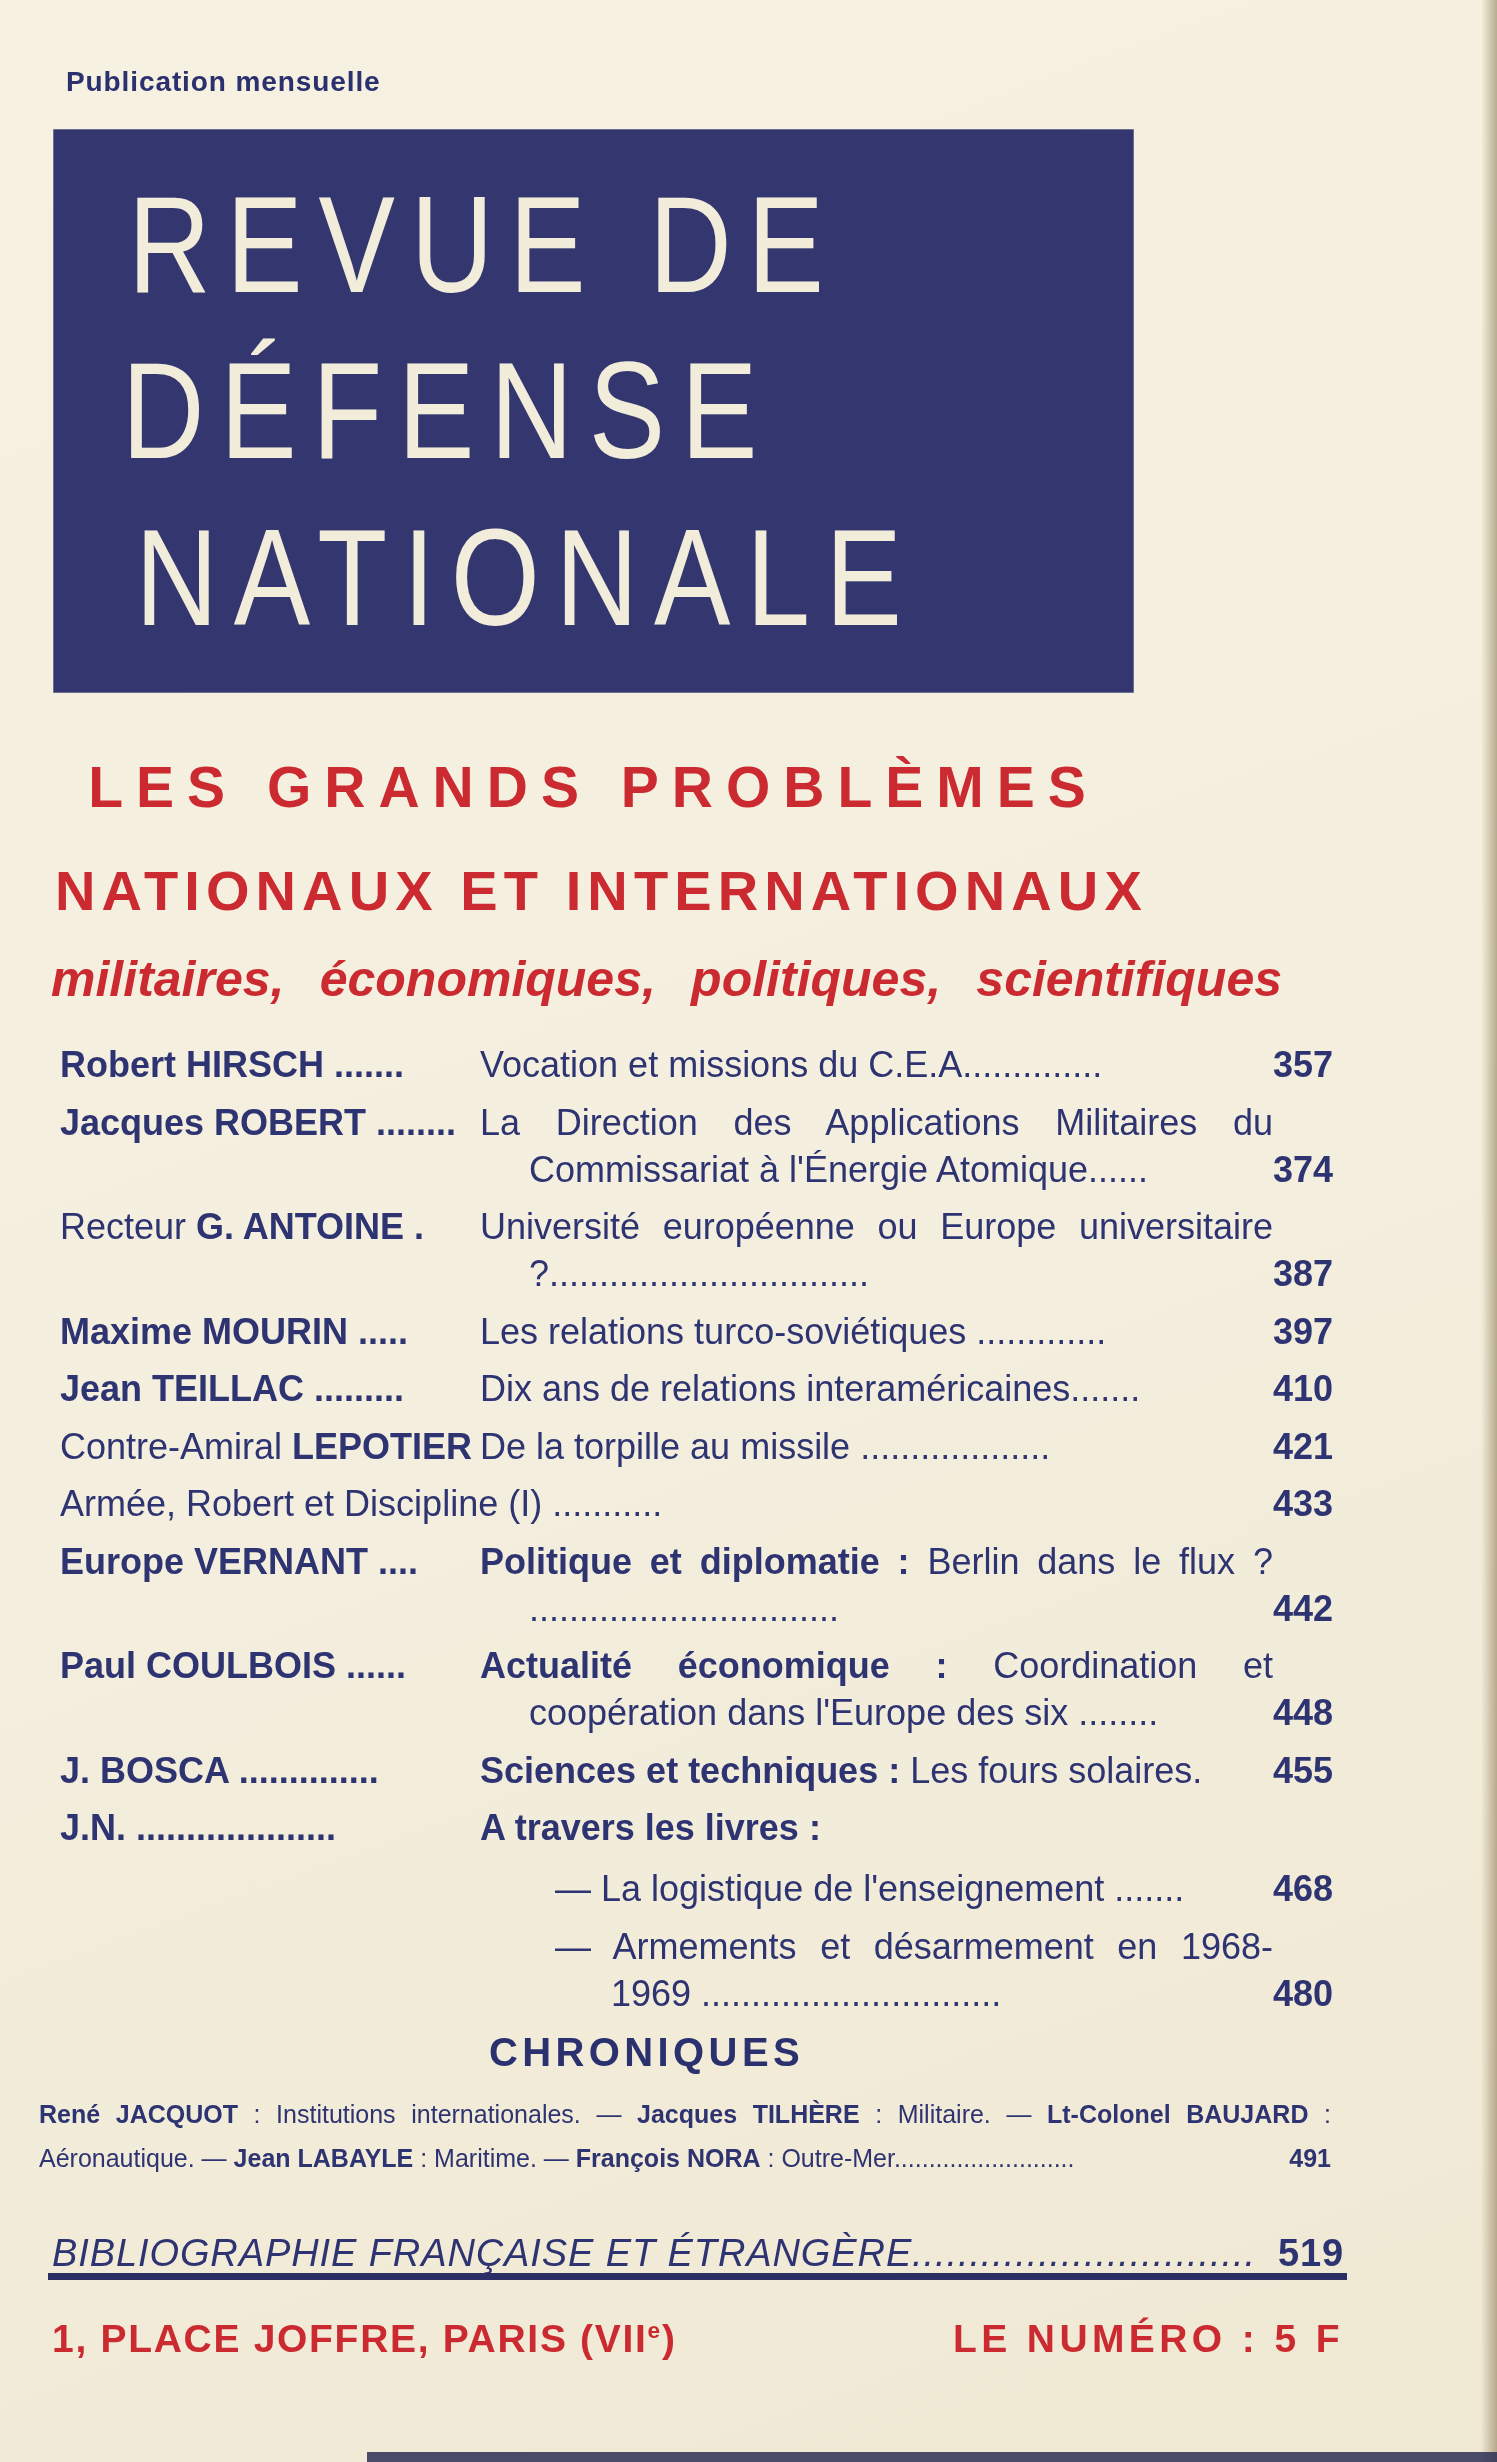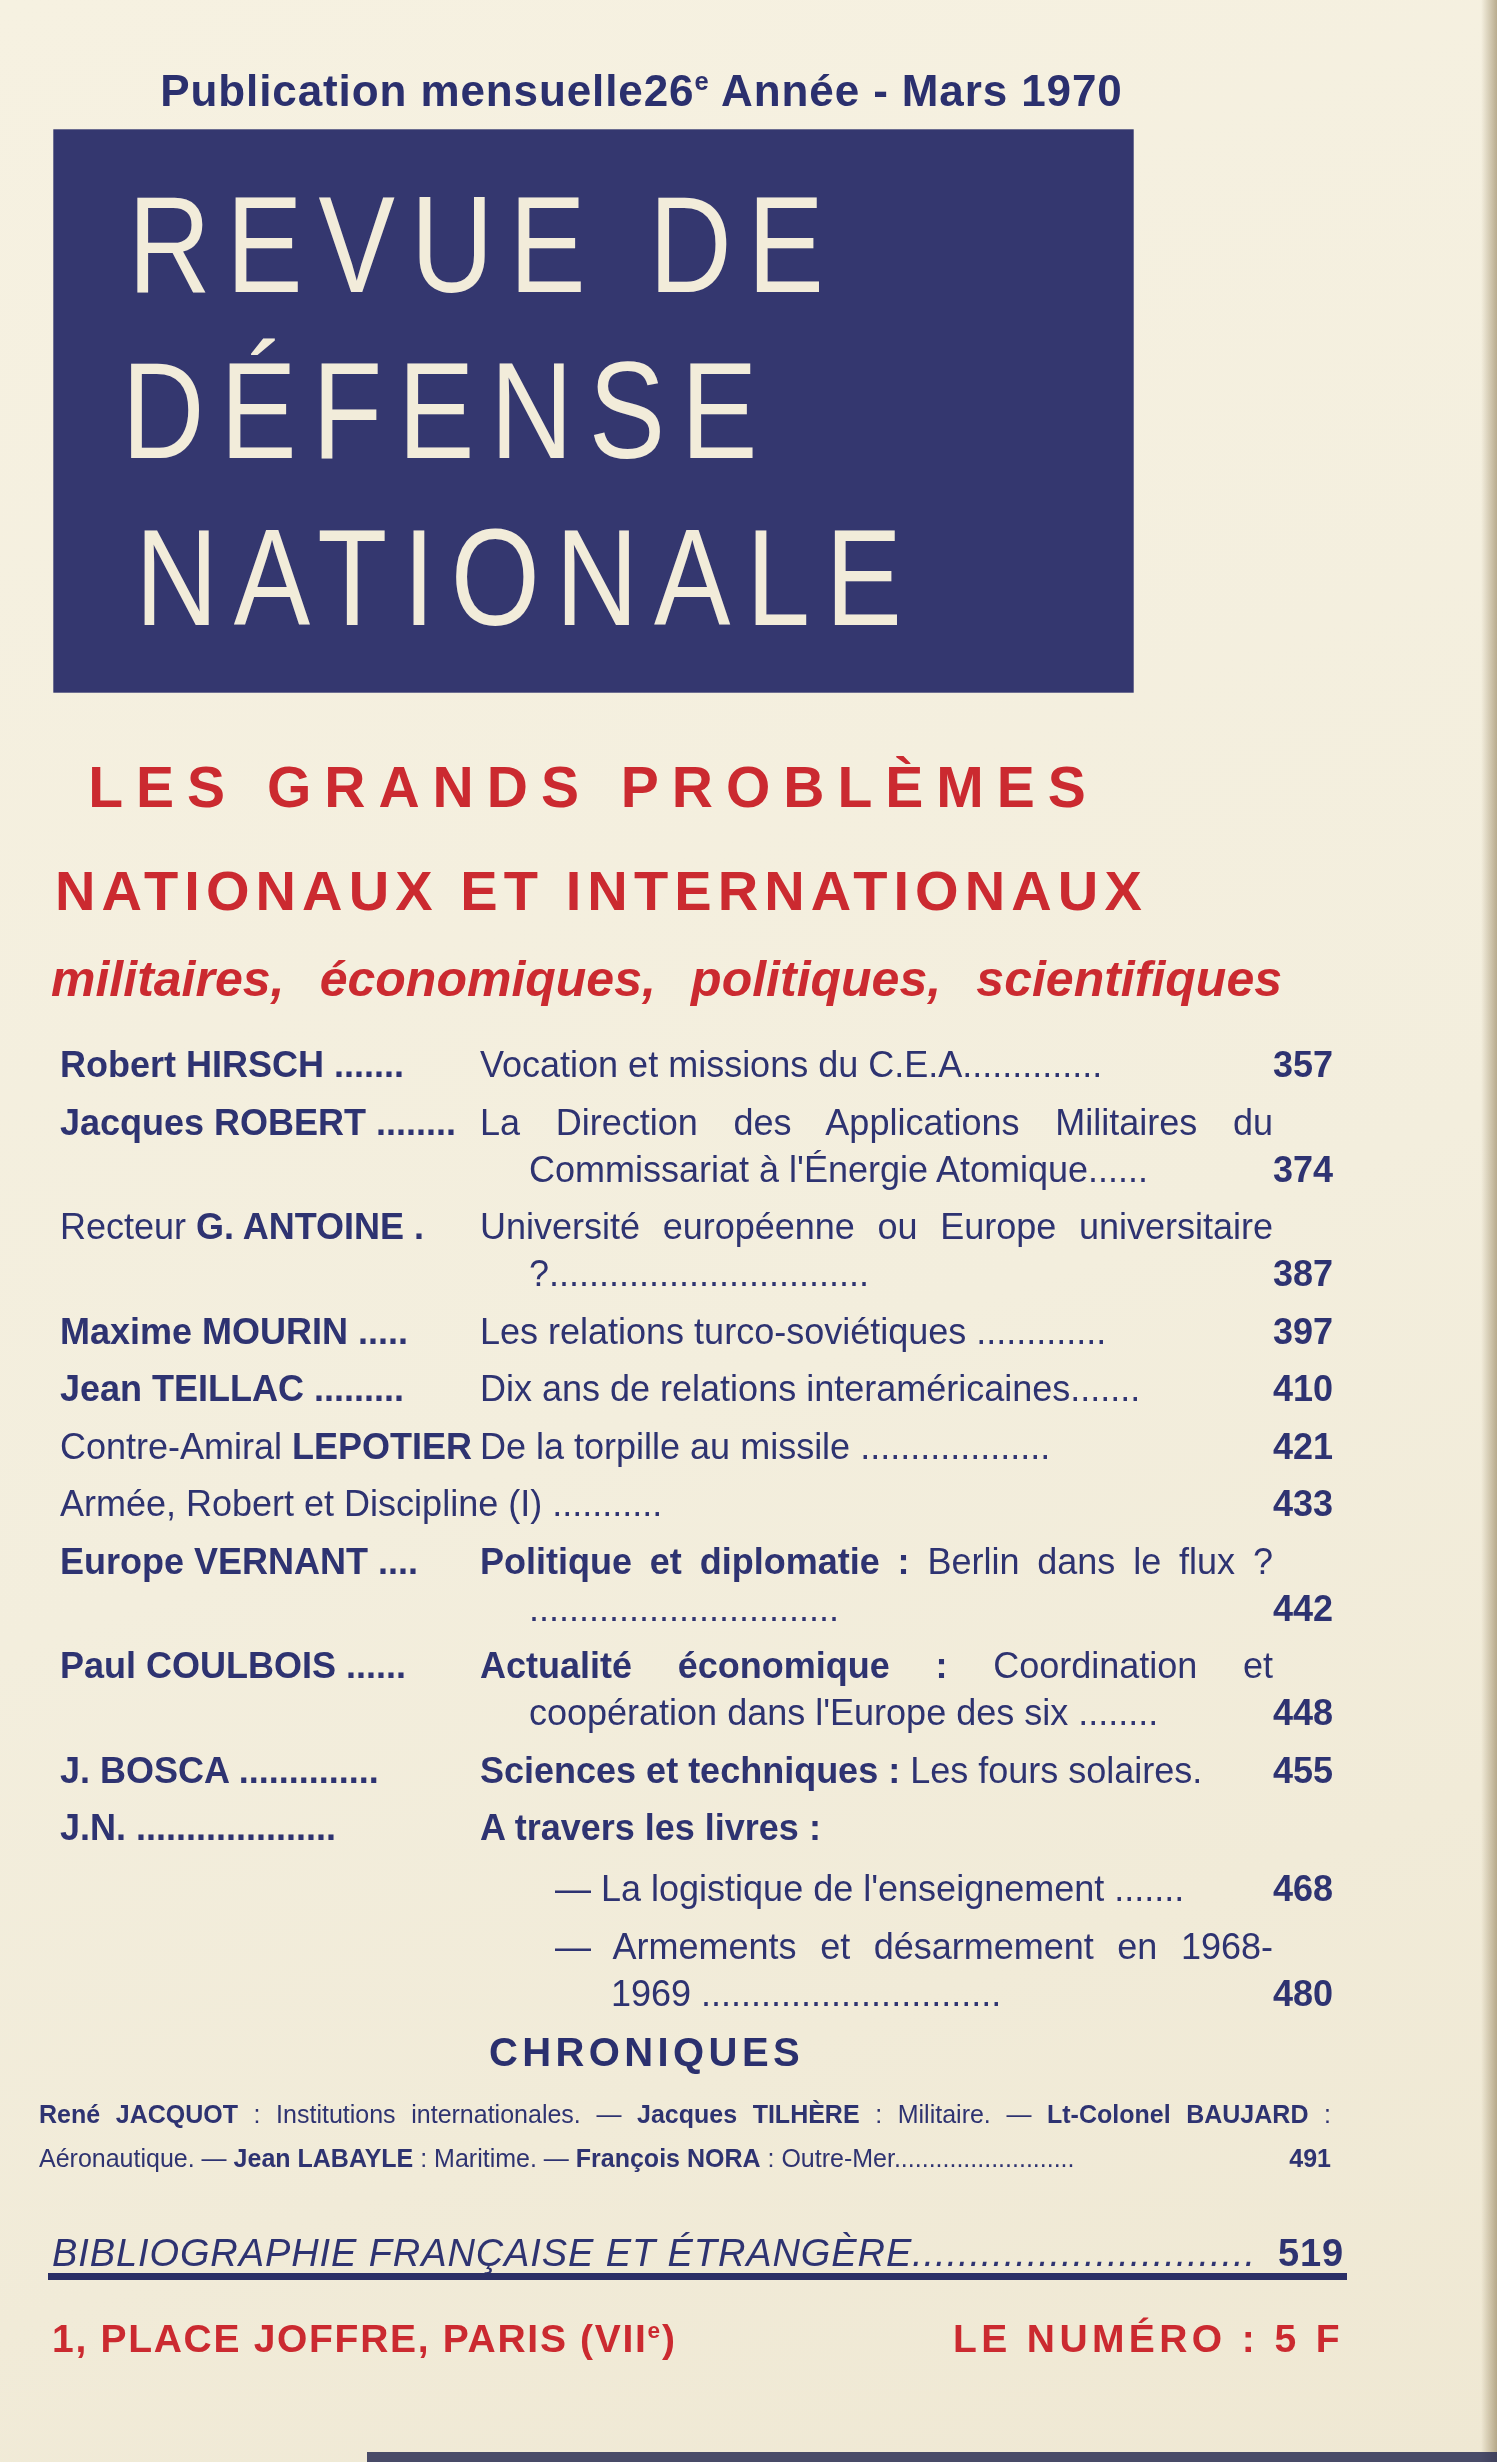--- a/index.html
+++ b/index.html
@@ -12,22 +12,22 @@
     overflow:hidden;
   }
   
   .edge-right { position:absolute; top:0; right:0; width:15.7px; height:100%;
     background:linear-gradient(to right, rgba(125,104,62,0), rgba(125,104,62,0.5)); }
   .edge-bottom { position:absolute; left:367px; right:0; bottom:0; height:9.6px;
     background:#2c2f55; opacity:.85; }
 
   
   .topline { position:absolute; top:66px; left:66px; right:280px;
-    display:flex; justify-content:center;
-    font-size:44px; font-weight:bold; color:#2b306e; letter-spacing:0.9px; }
+    display:flex; justify-content:space-between;
+    font-size:28px; font-weight:bold; color:#2b306e; letter-spacing:0.9px; }
   sup.sp { font-size:58%; vertical-align:super; }
 
   
   .masthead { position:absolute; left:55px; top:131px; width:1077px; height:560px;
     background:#34376f;
     box-shadow:0 0 0 1.7px #34376f;
     display:flex; flex-direction:column; justify-content:center; align-items:flex-start;
     gap:23px; }
   .masthead .mline {
     color:#f2ecda; font-size:138px; line-height:1.04; font-weight:400;
@@ -79,21 +79,20 @@
 </head>
 <body>
 
 <div class="page">
 
   <div class="edge-right"></div>
   <div class="edge-bottom"></div>
 
   <div class="topline">
     <span>Publication mensuelle</span>
-    <span><span>26</span><sup class="sp">e</sup><span> Année - Mars 1970</span></span>
   </div>
 
   <div class="masthead">
     <div class="mline">REVUE DE</div>
     <div class="mline">DÉFENSE</div>
     <div class="mline">NATIONALE</div>
   </div>
 
   <div class="theme">
     <div class="l1">LES GRANDS PROBLÈMES</div>

